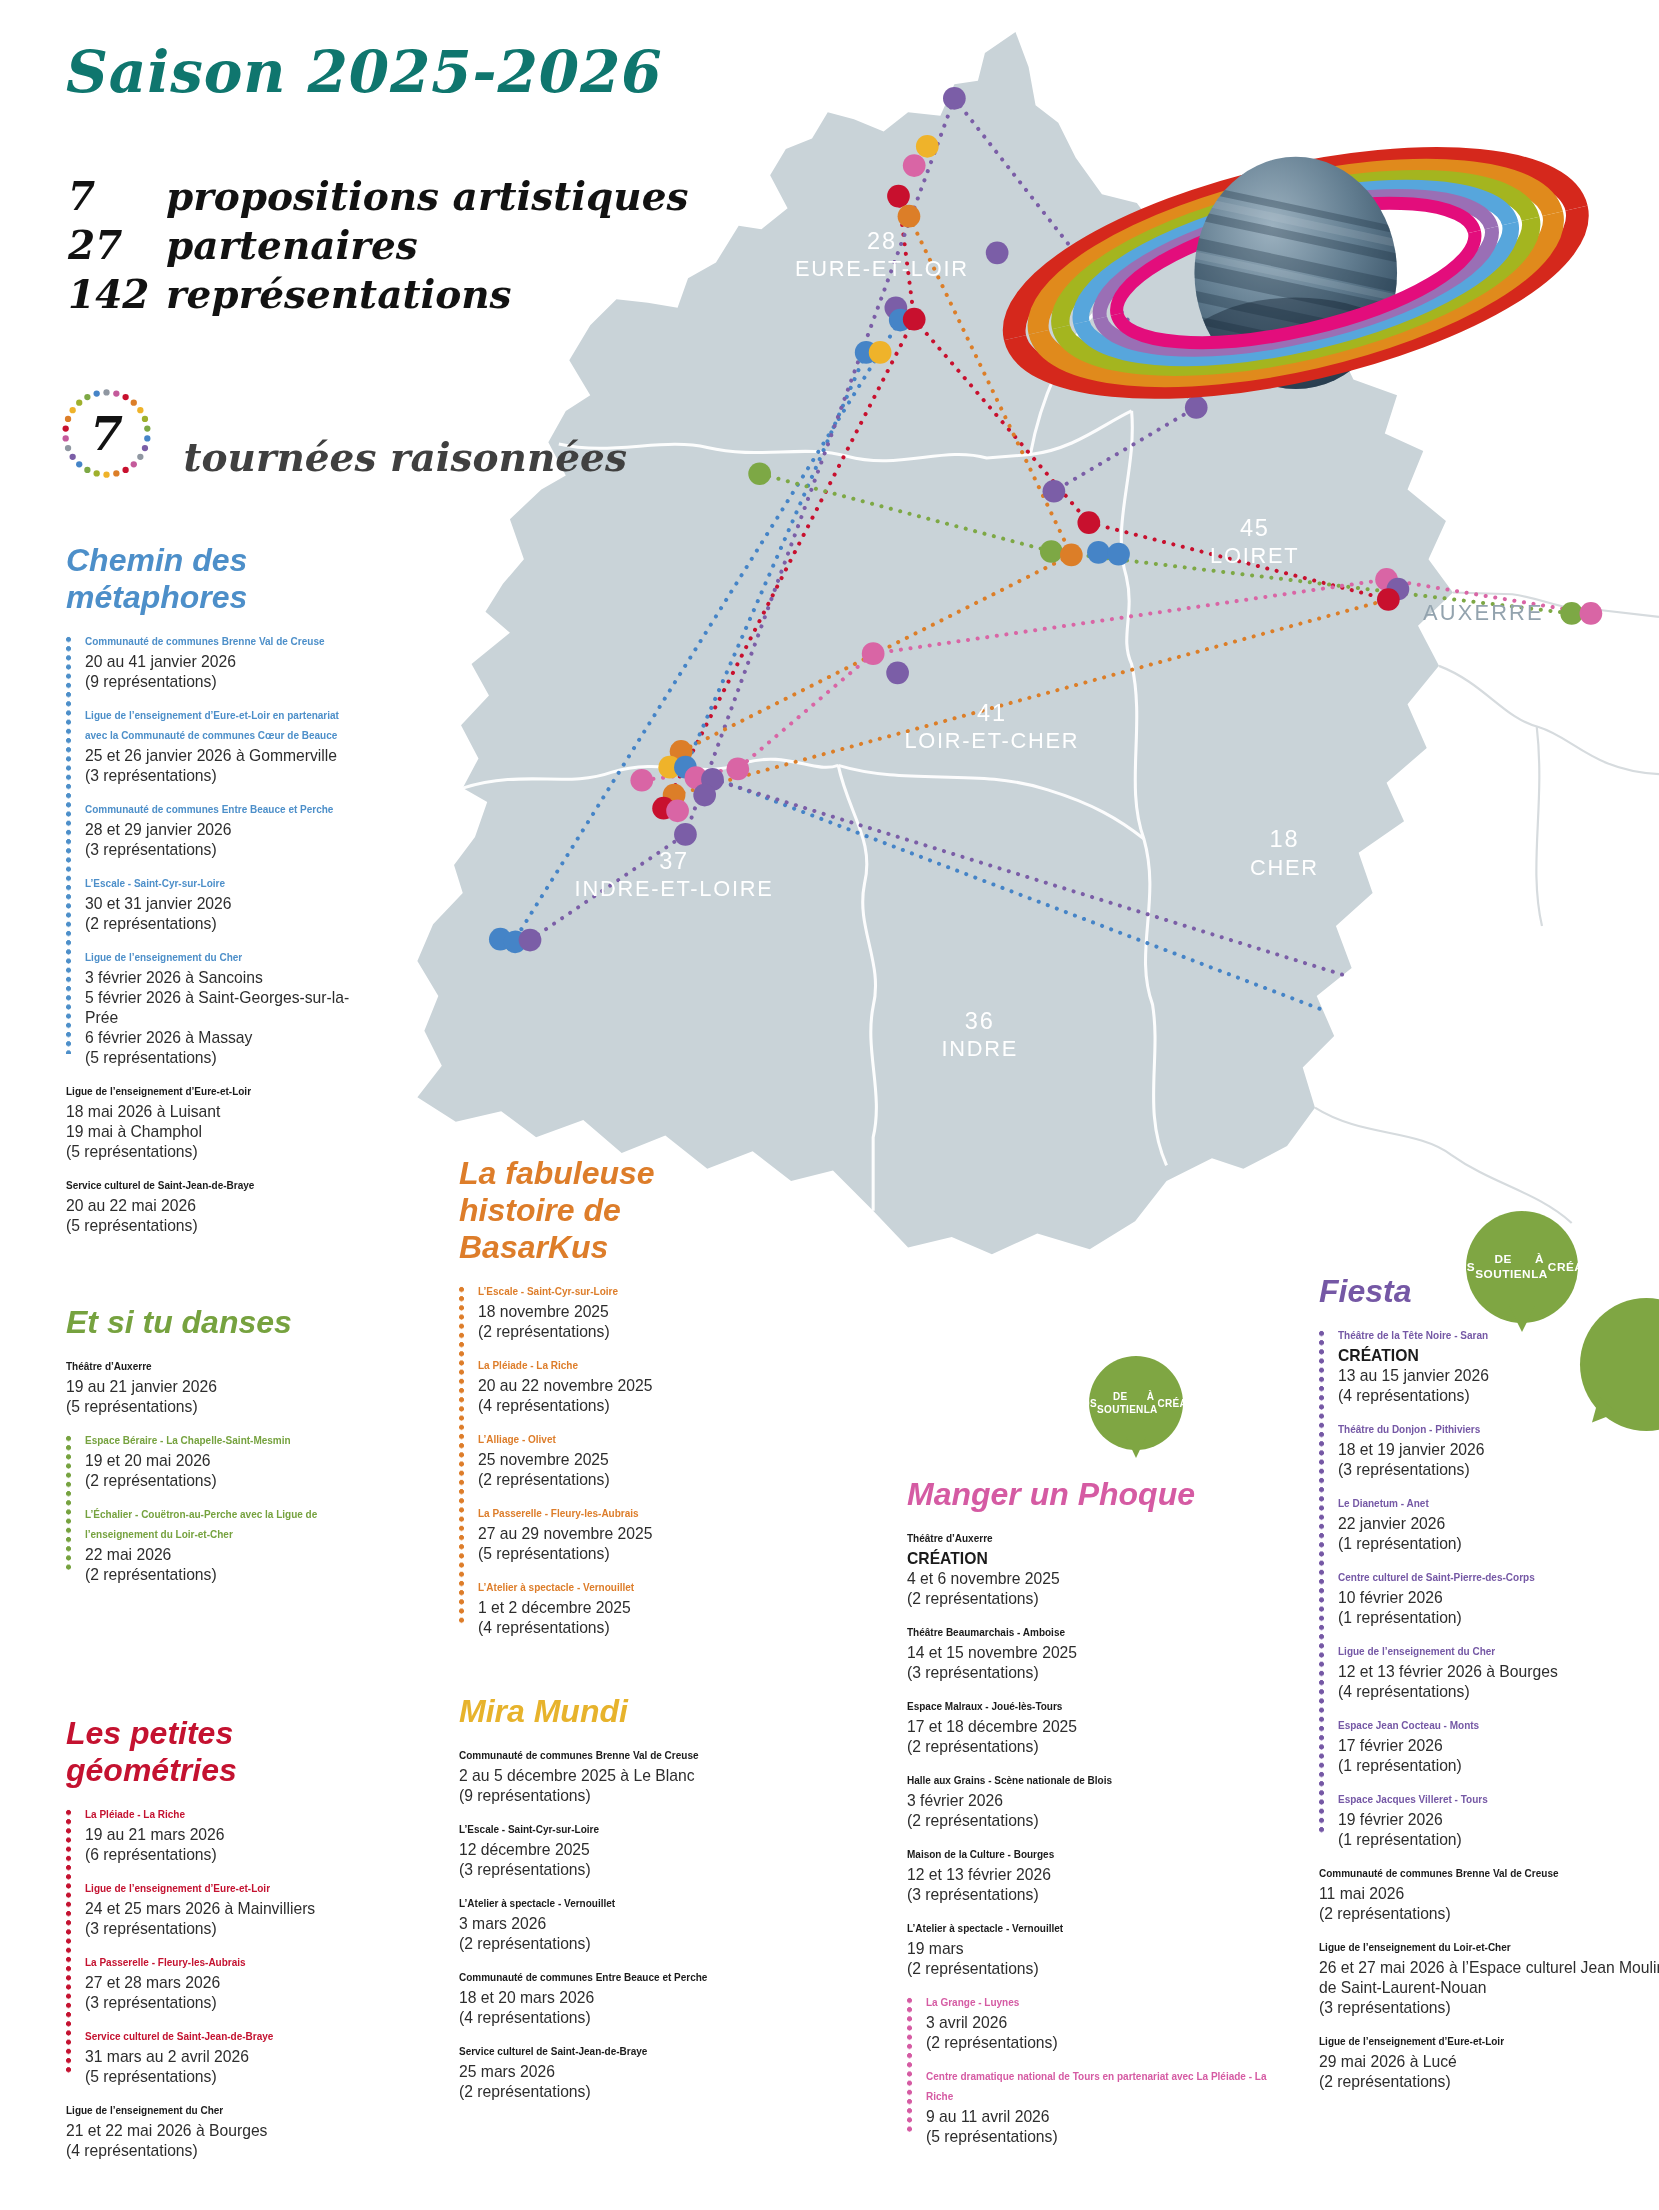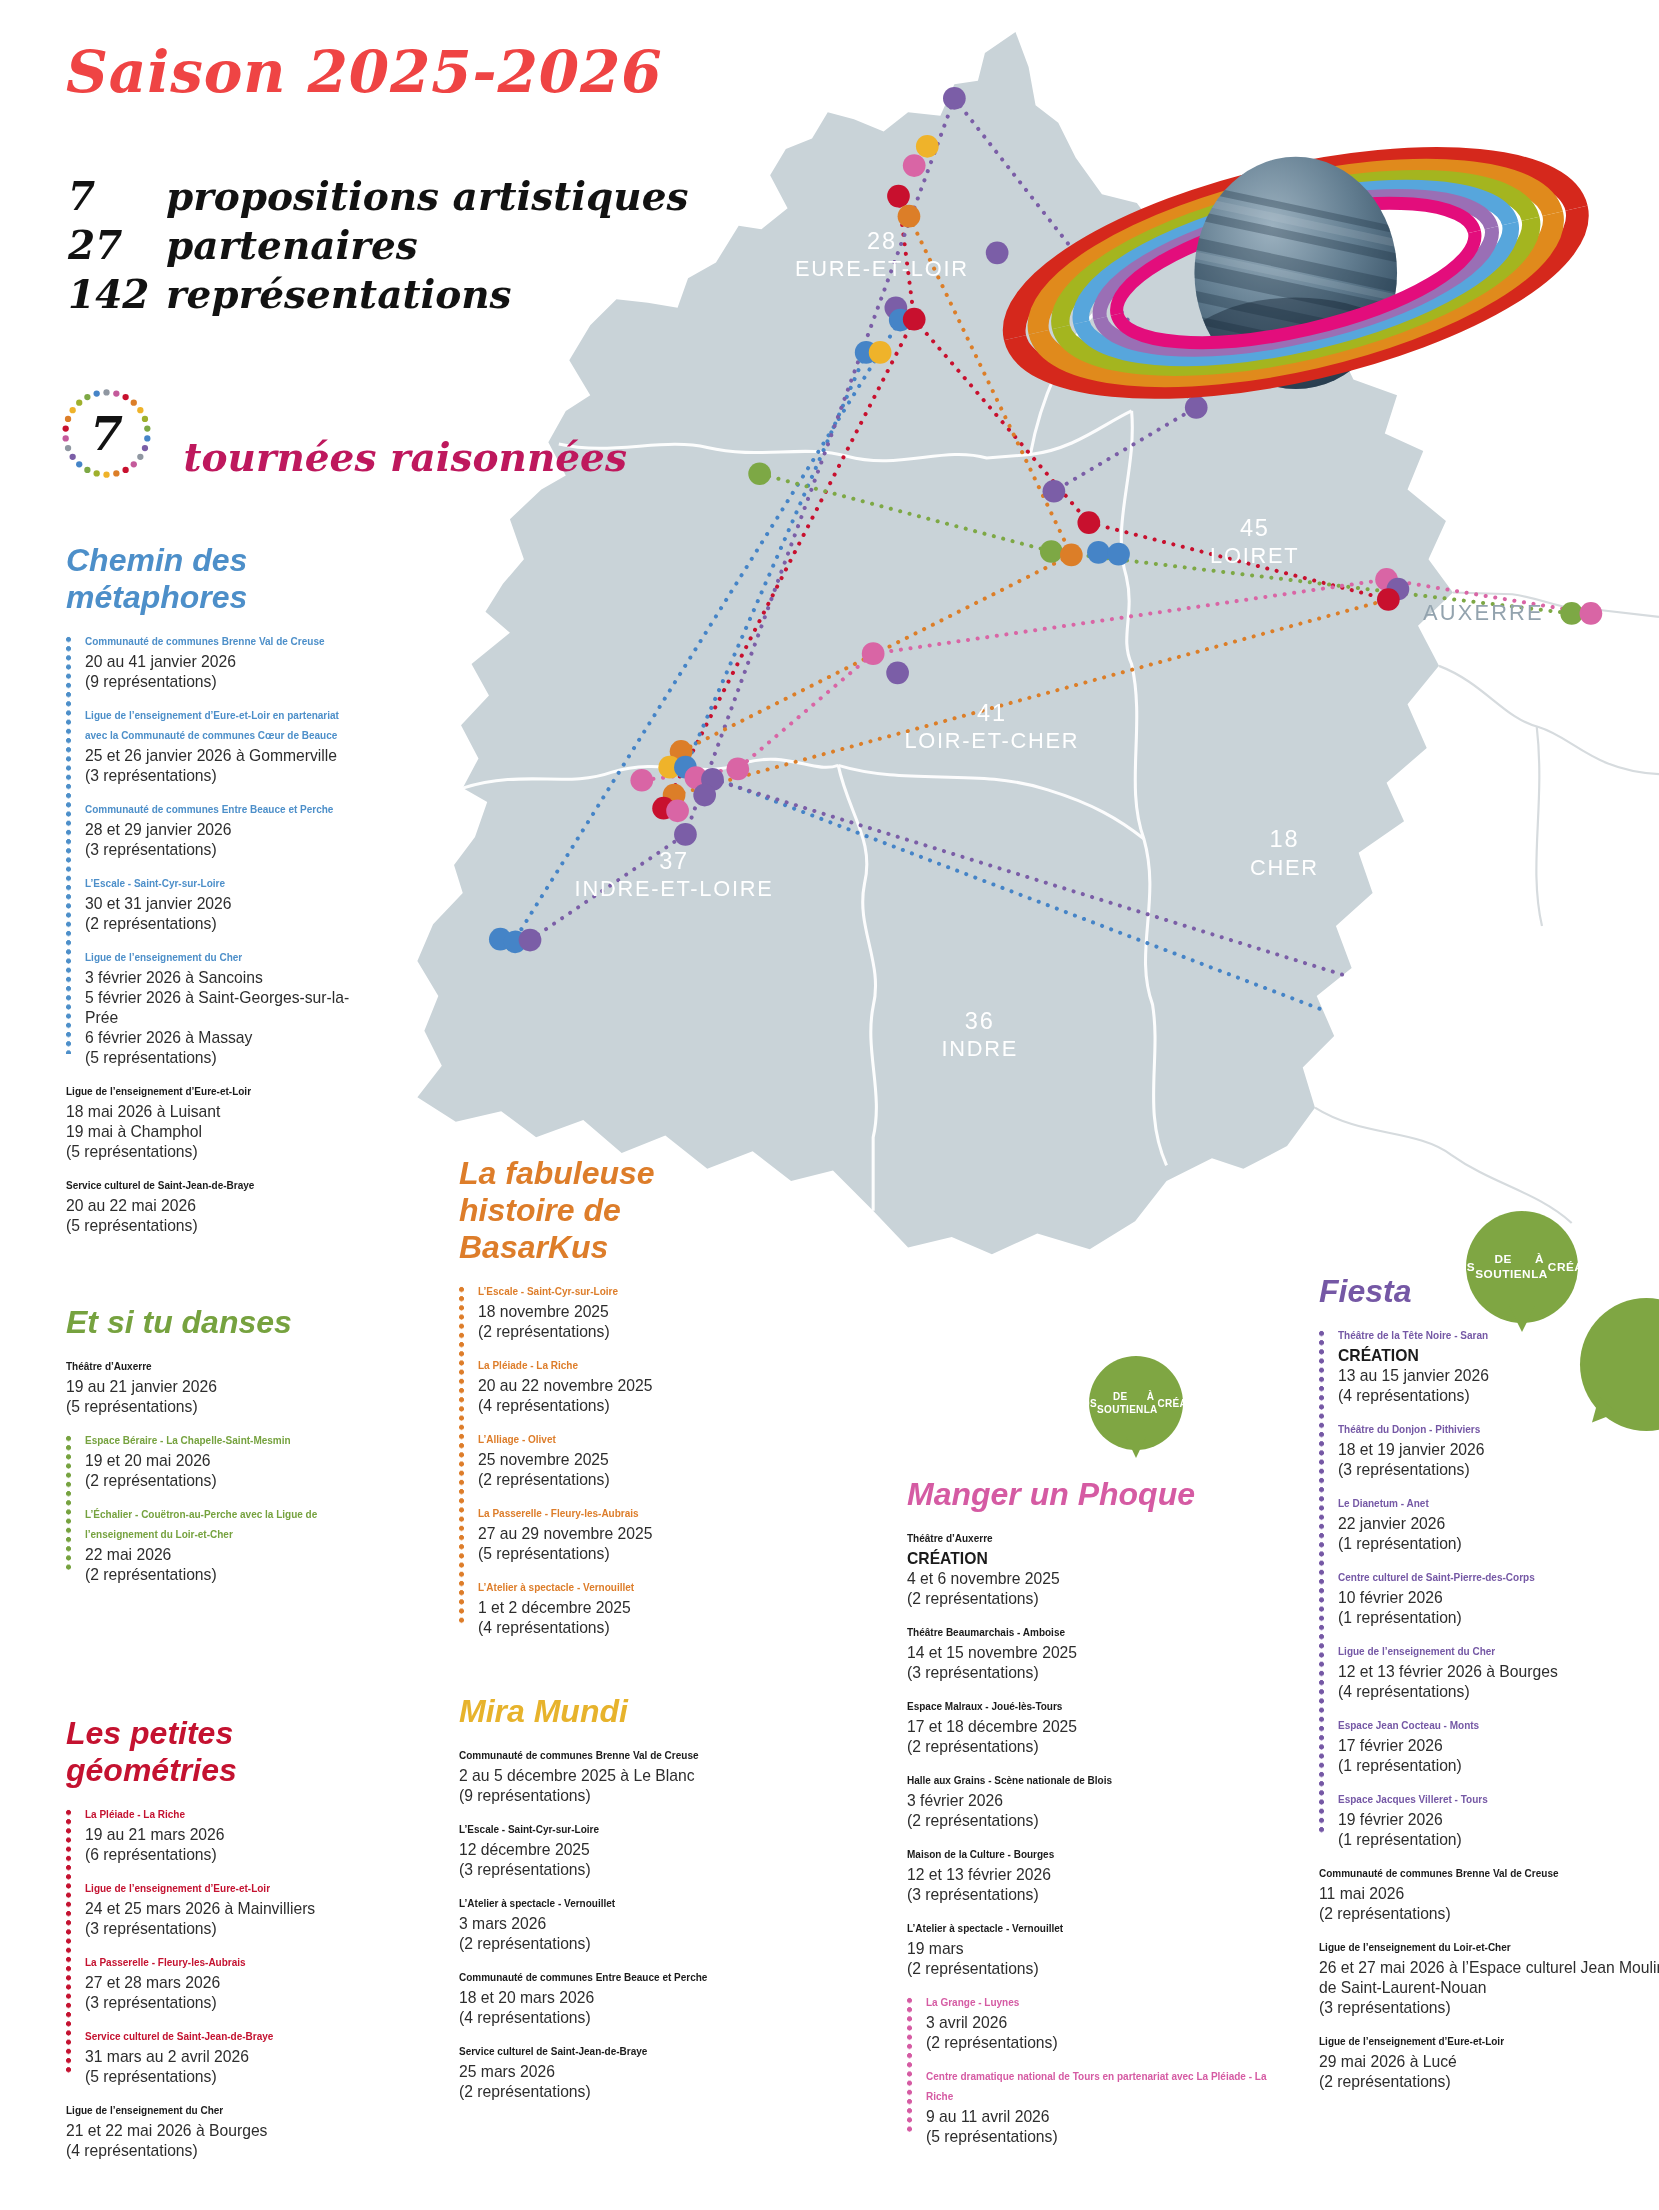--- a/index.html
+++ b/index.html
@@ -1,31 +1,31 @@
 <!DOCTYPE html>
 <html style="font-size:14px"><head>
 <meta charset="utf-8">
 <style>
   html,body{margin:0;padding:0;background:#ffffff;}
   .page{position:relative;width:1659px;height:2211px;background:#ffffff;overflow:hidden;
         font-family:"Liberation Sans",sans-serif;color:#222;}
   .script{font-family:"DejaVu Serif",serif;font-style:italic;font-weight:700;}
 
   
-  .title{position:absolute;left:66px;top:38px;font-size:58px;letter-spacing:0.9px;color:#ef4444;}
+  .title{position:absolute;left:66px;top:38px;font-size:58px;letter-spacing:0.9px;color:#0f766e;}
   .stats{position:absolute;left:68px;top:173px;}
   .stat-row{display:flex;align-items:baseline;height:49px;}
   .stat-value{width:98px;font-size:39px;color:#121212;}
   .stat-label{font-size:39px;color:#121212;}
   .tournees{position:absolute;left:54px;top:381px;display:flex;align-items:center;}
   .circle-wrap{position:relative;width:105px;height:105px;}
   .circle-wrap svg{position:absolute;left:0;top:0;}
   .t7{position:absolute;left:0;top:5.2px;width:105px;height:94px;display:flex;align-items:center;justify-content:center;
       font-size:47px;color:#121212;}
-  .tournees-label{font-size:39px;margin-left:24.5px;color:#be185d;margin-top:47px;}
+  .tournees-label{font-size:39px;margin-left:24.5px;color:#404040;margin-top:47px;}
 
   
   #map-svg{position:absolute;left:0;top:0;pointer-events:none;}
 
   
   .tour-section{position:absolute;}
   .tour-heading{font-family:Liberation Sans, sans-serif;font-style:italic;font-weight:700;
                 font-size:32px;line-height:37px;margin:0 0 15.7px 0;color:var(--c);}
   .entry{margin-bottom:14px;}
   .venue{font-weight:700;font-size:10px;line-height:20px;color:var(--c);}

